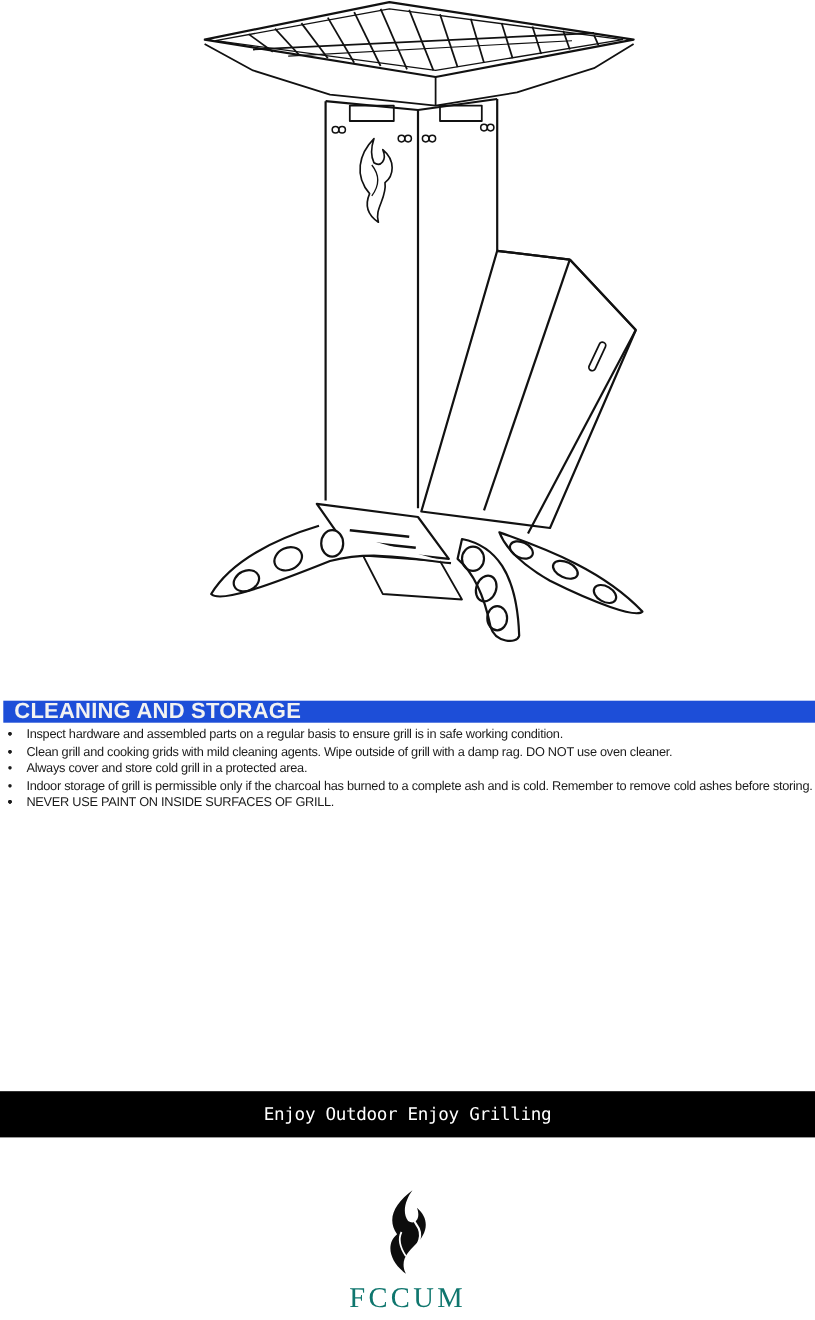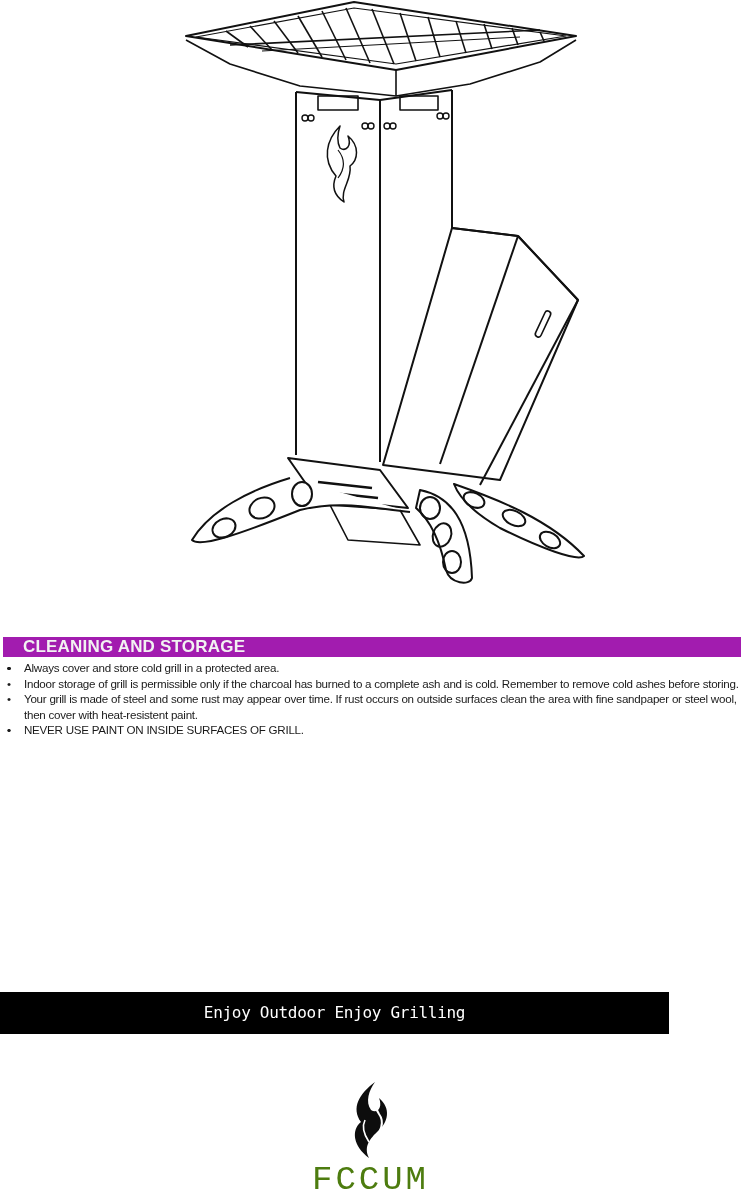--- a/index.html
+++ b/index.html
@@ -1,25 +1,25 @@
 <!DOCTYPE html>
 <html><head>
 <meta charset="utf-8">
 <style>
   html, body { margin: 0; padding: 0; background: #ffffff; }
   body { width: 741px; height: 1200px; position: relative; overflow: hidden; font-family: "Liberation Sans", sans-serif; color: #111; }
   .illustration { position: absolute; left: 185px; top: 0; width: 415px; height: 600px; }
-  .section-header { position: absolute; left: 3px; top: 637px; width: 738px; height: 20px; background: #a21caf; color: #f2f2f2; font-weight: bold; font-size: 17px; line-height: 20px; padding-left: 20px; box-sizing: border-box; letter-spacing: 0.2px; }
+  .section-header { position: absolute; left: 3px; top: 637px; width: 738px; height: 20px; background: #1d4ed8; color: #f2f2f2; font-weight: bold; font-size: 20px; line-height: 20px; padding-left: 10px; box-sizing: border-box; letter-spacing: 0.2px; }
   .bullets { position: absolute; left: 4px; top: 660px; width: 735px; margin: 0; padding: 0; list-style: none; font-size: 11.6px; line-height: 15.6px; color: #1a1a1a; letter-spacing: -0.25px; }
   .bullets li { position: relative; padding-left: 20px; }
   .bullets li .dot { position: absolute; left: 3px; top: 0; }
-  .slogan-bar { position: absolute; left: 0; top: 992px; width: 669px; height: 42px; background: #000; color: #fff; text-align: center; line-height: 42px; font-family: "DejaVu Sans Mono", monospace; font-size: 16px; letter-spacing: -0.3px; }
+  .slogan-bar { position: absolute; left: 0; top: 992px; width: 741px; height: 42px; background: #000; color: #fff; text-align: center; line-height: 42px; font-family: "DejaVu Sans Mono", monospace; font-size: 16px; letter-spacing: -0.3px; }
   .brand { position: absolute; left: 0; top: 1080px; width: 741px; text-align: center; }
   .brand-logo { display: block; margin: 0 auto; width: 60px; height: 80px; }
-  .brand-name { display: block; font-family: Liberation Mono, monospace; font-weight: 300; font-size: 34px; letter-spacing: 3px; color: #4d7c0f; margin-top: 2px; line-height: 36px; }
+  .brand-name { display: block; font-family: Liberation Serif, serif; font-weight: 300; font-size: 26px; letter-spacing: 3px; color: #0f766e; margin-top: 2px; line-height: 36px; }
 </style>
 </head>
 <body>
 
 <svg class="illustration" viewBox="185 0 415 600" xmlns="http://www.w3.org/2000/svg" fill="none" stroke="#111" stroke-width="2" stroke-linejoin="round">
 
   <g>
     <polygon points="186,36 354,2 576,36 396,70" fill="#fff"></polygon>
     <polygon points="196,37 354,8 566,36 396,64" stroke-width="1.2"></polygon>
     <g stroke-width="1.6">
@@ -94,26 +94,26 @@
     <ellipse cx="474" cy="500" rx="11" ry="7" transform="rotate(25 474 500)"></ellipse>
     <ellipse cx="514" cy="518" rx="12" ry="7" transform="rotate(25 514 518)"></ellipse>
     <ellipse cx="550" cy="540" rx="11" ry="7" transform="rotate(30 550 540)"></ellipse>
   </g>
 </svg>
 
 <div class="section-header">CLEANING AND STORAGE</div>
 
 <ul class="bullets">
   <li><span class="dot">•</span></li>
+  <li><span class="dot">•</span><span>Inspect hardware and assembled parts on a regular basis to ensure grill is in safe working condition.</span></li>
   <li><span class="dot">•</span></li>
-  <li><span class="dot">•</span></li>
-  <li><span class="dot">•</span></li>
+  <li><span class="dot">•</span><span>Clean grill and cooking grids with mild cleaning agents. Wipe outside of grill with a damp rag. DO NOT use oven cleaner.</span></li>
   <li><span class="dot">•</span><span>Always cover and store cold grill in a protected area.</span></li>
   <li><span class="dot">•</span><span>Indoor storage of grill is permissible only if the charcoal has burned to a complete ash and is cold. Remember to remove cold ashes before storing.</span></li>
-  <li><span class="dot">•</span><span>Your grill is made of steel and some rust may appear over time. If rust occurs on outside surfaces clean the area with fine sandpaper or steel wool, then cover with heat-resistent paint.</span></li>
+  <li><span class="dot">•</span></li>
   <li><span class="dot">•</span></li>
   <li><span class="dot">•</span><span>NEVER USE PAINT ON INSIDE SURFACES OF GRILL.</span></li>
 </ul>
 
 <div class="slogan-bar">Enjoy Outdoor Enjoy Grilling</div>
 
 <div class="brand">
   <svg class="brand-logo" viewBox="0 0 60 80" xmlns="http://www.w3.org/2000/svg">
     <path d="M34,2 C18,14 10,28 20,42 C10,50 12,66 28,78 C22,66 30,58 36,52 C48,42 50,28 38,18 C42,28 36,34 30,30 C24,22 28,10 34,2 Z" fill="#0d0d0d"></path>
     <path d="M36,10 C30,20 34,28 38,34 C44,42 40,52 32,60" stroke="#fff" stroke-width="2" fill="none"></path>

